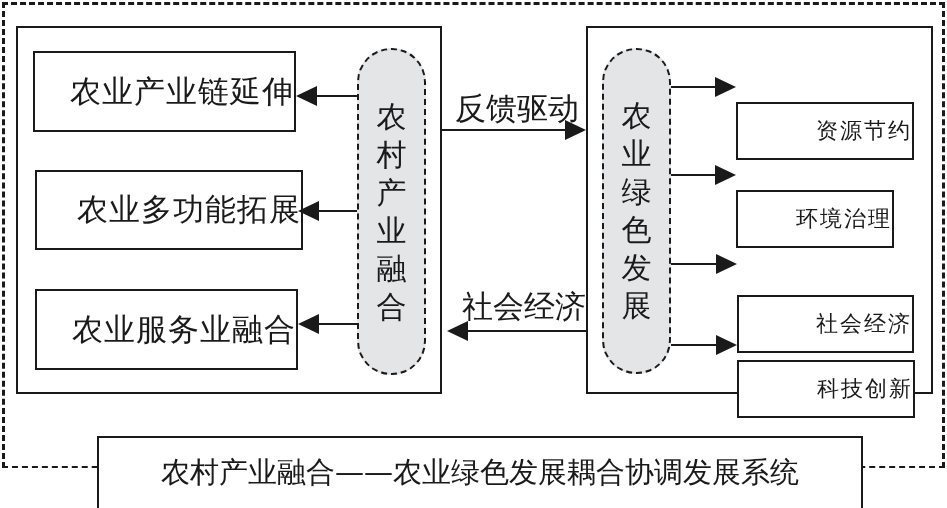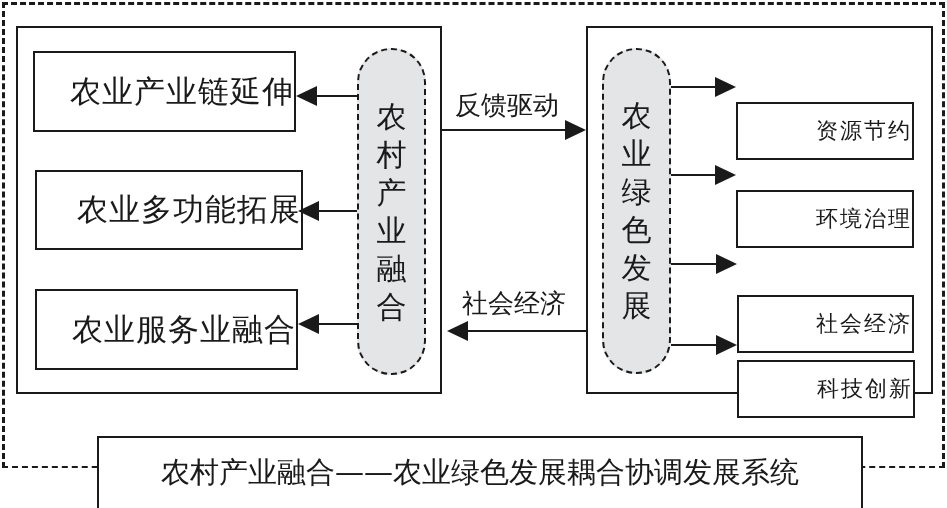--- a/index.html
+++ b/index.html
@@ -6,21 +6,21 @@
   body { width:947px; height:508px; position:relative; overflow:hidden;
          font-family:"DejaVu Serif", "Liberation Serif", serif; color:#1a1a1a; }
   .abs { position:absolute; box-sizing:border-box; }
   .outer-dash { left:2px; top:2px; width:943px; height:466px; border:3px dashed #1a1a1a; border-bottom-width:2px; }
   .panel { border:2px solid #1a1a1a; background:#fff; }
   .box { border:2px solid #1a1a1a; background:#fff; display:flex; align-items:center; justify-content:flex-end;
          font-size:31px; letter-spacing:1px; white-space:nowrap; }
   .rbox { font-size:22px; letter-spacing:2px;margin-top:44px; }
   .pill { border:2px dashed #1a1a1a; border-radius:34px; background:#e4e5e7; display:flex; flex-direction:column;
           align-items:center; justify-content:center; font-size:30px; line-height:38px; }
-  .label { font-size:26px; white-space:nowrap;font-family:Liberation Mono, monospace; }
+  .label { font-size:31px; white-space:nowrap;font-family:Liberation Mono, monospace; }
   .title-box { border:2px solid #1a1a1a; background:#fff; display:flex; align-items:center; justify-content:center;
                font-size:29px; white-space:nowrap; }
   svg.overlay { position:absolute; left:0; top:0; }
 </style>
 </head>
 <body>
 
 <div class="abs outer-dash"></div>
 
 <div class="abs panel" style="left:16px;top:26px;width:426px;height:368px;"></div>
@@ -47,21 +47,21 @@
   <span>农</span>
   <span>业</span>
   <span>绿</span>
   <span>色</span>
   <span>发</span>
   <span>展</span>
 </div>
 <div class="abs box rbox" style="left:736px;top:58px;width:178px;height:58px;">
   <span>资源节约</span>
 </div>
-<div class="abs box rbox" style="left:736px;top:146px;width:178px;height:58px;">
+<div class="abs box rbox" style="left:736px;top:146px;width:158px;height:58px;">
   <span>环境治理</span>
 </div>
 <div class="abs box rbox" style="left:737px;top:251px;width:177px;height:58px;">
   <span>社会经济</span>
 </div>
 <div class="abs box rbox" style="left:737px;top:316px;width:178px;height:58px;">
   <span>科技创新</span>
 </div>
 
 <div class="abs label" style="left:455px;top:88px;">反馈驱动</div>

